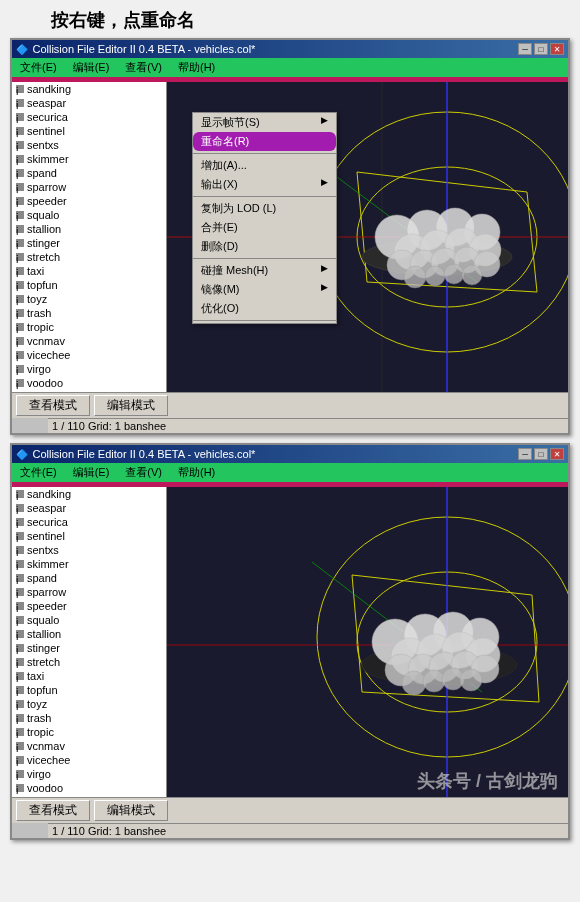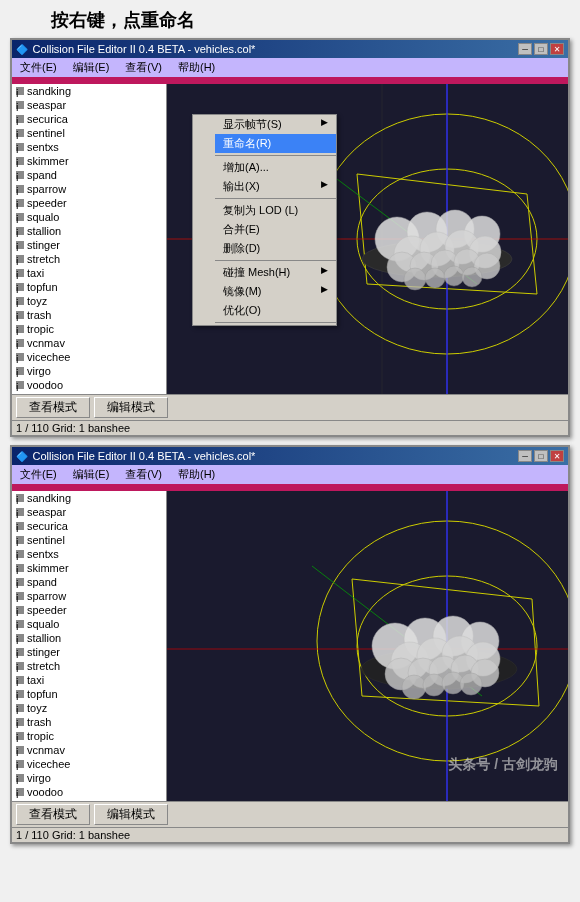--- a/index.html
+++ b/index.html
@@ -59,22 +59,22 @@
       align-items: center;
       justify-content: center;
       cursor: pointer;
       color: #000;
     }
 
     .win-btn.close { background: #c04040; color: white; }
 
     
     .menubar {
-      background: #c4b5fd;
-      border-bottom: 7px solid #be185d;
+      background: #22c55e;
+      border-bottom: 5px solid #be185d;
       padding: 1px 4px;
       display: flex;
       gap: 8px;
       font-size: 11px;
     }
 
     .menu-item {
       padding: 1px 4px;
       cursor: pointer;
     }
@@ -127,29 +127,28 @@
     .context-menu {
       position: absolute;
       top: 30px;
       left: 25px;
       background: #d4d0c8;
       border: 1px solid #888;
       box-shadow: 2px 2px 4px rgba(0,0,0,0.4);
       z-index: 10;
       font-size: 11px;
       width: 145px;
-      padding-left: 22px;
     }
 
     .ctx-item {
       padding: 2px 8px;
       cursor: pointer;
       white-space: nowrap;
     }
-    .ctx-item.active { background: #3b82f6; color: white; }
+    .ctx-item.active { background: #a21caf; color: white; border-radius: 6px; }
 
     .ctx-item.has-sub::after {
       content: '▶';
       float: right;
       font-size: 9px;
     }
 
     .ctx-separator {
       border-top: 1px solid #888;
       margin: 2px 0;
@@ -174,39 +173,40 @@
       cursor: pointer;
     }
 
     .status-bar {
       background: #d4d0c8;
       border-top: 1px solid #888;
       padding: 1px 4px;
       font-size: 11px;
       display: flex;
       gap: 12px;
+      margin-left: 36px;
     }
 
     
     .window2 {
       margin: 0 10px 8px 10px;
     }
 
     
     .left-panel::-webkit-scrollbar { width: 12px; }
     .left-panel::-webkit-scrollbar-track { background: #d4d0c8; }
     .left-panel::-webkit-scrollbar-thumb { background: #a0a0a0; border: 1px solid #888; }
 
     
     .watermark {
       position: absolute;
-      bottom: 27px;
+      bottom: 4px;
       right: 10px;
       color: rgba(200,200,200,0.7);
-      font-size: 14px;
+      font-size: 18px;
       font-weight: bold;
       margin-top: 48px;
     }
 
     
     .svg-viewport {
       width: 100%;
       height: 100%;
     }
   </style>

